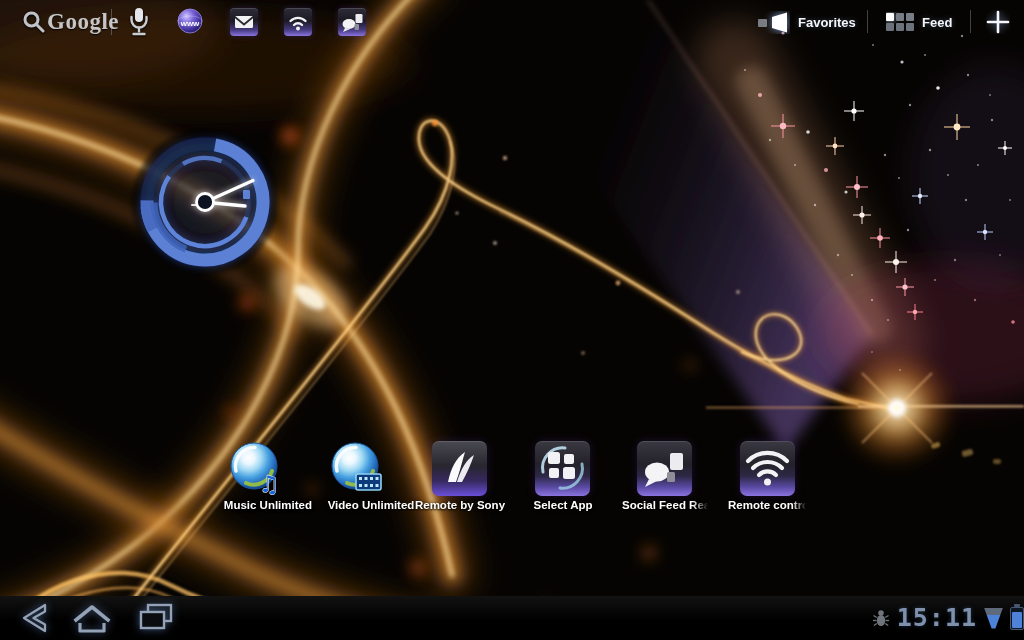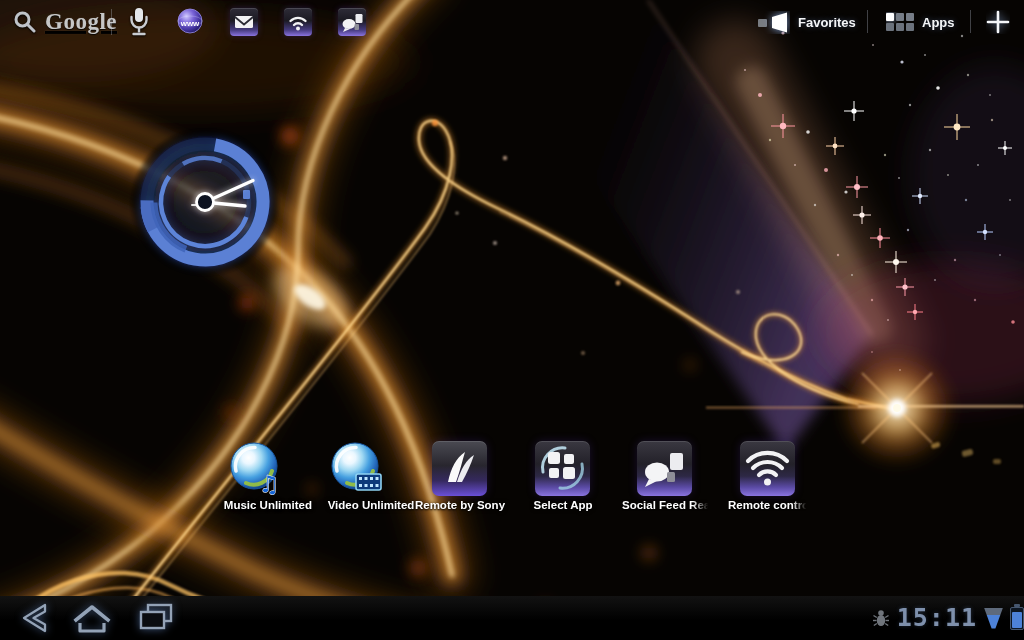--- a/index.html
+++ b/index.html
@@ -2,21 +2,21 @@
 <html><head>
 <meta charset="utf-8">
 <style>
   html,body{margin:0;padding:0;background:#000;}
   #screen{position:relative;width:1024px;height:640px;overflow:hidden;background:#060402;
           font-family:"Liberation Sans",sans-serif;-webkit-user-select:none;user-select:none;}
   #wallpaper{position:absolute;inset:0;z-index:0;}
 
   
   .topbar-el{position:absolute;z-index:30;display:flex;align-items:center;}
-  #search-btn{left:12px;top:5px;height:34px;gap:7px;cursor:pointer;text-decoration:underline;}
+  #search-btn{left:21px;top:5px;height:34px;gap:0;cursor:pointer;}
   #google-label{font-family:"Liberation Serif",serif;font-weight:bold;font-size:23px;color:#c6c6c6;
                 text-shadow:0 1px 1px rgba(0,0,0,.9),0 0 2px rgba(255,255,255,.12);letter-spacing:.5px;}
   .v-sep{position:absolute;z-index:30;width:1px;background:rgba(200,210,225,.30);}
   #sep1{left:111px;top:9px;height:26px;}
   #sep2{left:867px;top:10px;height:23px;}
   #sep3{left:970px;top:10px;height:23px;}
   #mic-btn{left:124px;top:4px;width:30px;height:36px;justify-content:center;cursor:pointer;}
 
   .mini-app{position:absolute;z-index:30;top:8px;width:28px;height:28px;border-radius:4px;cursor:pointer;
             background:linear-gradient(180deg,#2e2c38 0%,#1b1a22 45%,#453a7e 78%,#8a74e0 100%);
@@ -372,21 +372,21 @@
           <g rx="1">
             <rect x="0" y="1" width="8" height="8" rx="1" fill="#ffffff" filter="drop-shadow(0 0 3px rgba(190,215,255,.9))"></rect>
             <rect x="10" y="1" width="8" height="8" rx="1" fill="#767d87"></rect>
             <rect x="20" y="1" width="8" height="8" rx="1" fill="#767d87"></rect>
             <rect x="0" y="11" width="8" height="8" rx="1" fill="#6b727c"></rect>
             <rect x="10" y="11" width="8" height="8" rx="1" fill="#6b727c"></rect>
             <rect x="20" y="11" width="8" height="8" rx="1" fill="#6b727c"></rect>
           </g>
         </svg>
     </span>
-    <span class="bar-label">Apps</span>
+    <span class="bar-label">Feed</span>
   </div>
   <div id="sep3" class="v-sep"></div>
   <div id="plus-btn" class="topbar-el">
     <span style="display:flex;">
       <svg width="24" height="24" viewBox="0 0 24 24">
           <g stroke="#f5f7fa" stroke-width="2.6" stroke-linecap="round" filter="drop-shadow(0 0 4px rgba(160,195,255,.6))">
             <line x1="12" y1="2" x2="12" y2="22"></line>
             <line x1="2" y1="12" x2="22" y2="12"></line>
           </g>
         </svg>

